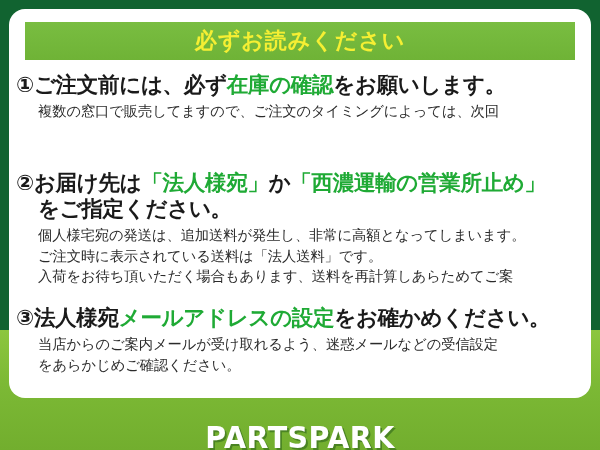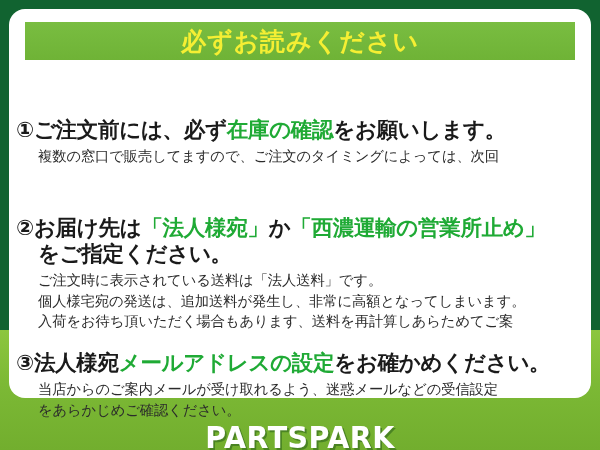--- a/index.html
+++ b/index.html
@@ -40,31 +40,30 @@
     top: 22px;
     width: 550px;
     height: 38px;
     background: linear-gradient(to bottom, #79bd41 0%, #6fb336 100%);
     display: flex;
     align-items: center;
     justify-content: center;
   }
   #header-title {
     color: #f5ef33;
-    font-size: 25px;
+    font-size: 22px;
     font-weight: bold;
     letter-spacing: 1px;
     line-height: 1;
     white-space: nowrap;
   }
   .item {
     position: absolute;
     left: 16px;
     width: 572px;
-    margin-top: 45px;
   }
   .item-head {
     font-size: 21.5px;
     font-weight: bold;
     color: #1a1a1a;
     line-height: 1.22;
     letter-spacing: -0.3px;
     white-space: nowrap;
   }
   .item-head.wrap {
@@ -127,22 +126,22 @@
   <div class="item" id="item1">
     <div class="item-head"><span>①</span><span>ご注文前には、必ず</span><span class="em-green">在庫の確認</span><span>をお願いします。</span></div>
     <div class="item-body">
       <div class="line">複数の窓口で販売してますので、ご注文のタイミングによっては、次回</div>
     </div>
   </div>
 
   <div class="item" id="item2">
     <div class="item-head wrap"><span>②</span><span>お届け先は</span><span class="em-green">「法人様宛」</span><span>か</span><span class="em-green">「西濃運輸の営業所止め」</span><span class="l2">をご指定ください。</span></div>
     <div class="item-body">
+      <div class="line">個人様宅宛の発送は、追加送料が発生し、非常に高額となってしまいます。</div>
       <div class="line">ご注文時に表示されている送料は「法人送料」です。</div>
-      <div class="line">個人様宅宛の発送は、追加送料が発生し、非常に高額となってしまいます。</div>
       <div class="line">入荷をお待ち頂いただく場合もあります、送料を再計算しあらためてご案</div>
     </div>
   </div>
 
   <div class="item" id="item3">
     <div class="item-head"><span>③</span><span>法人様宛</span><span class="em-green">メールアドレスの設定</span><span>をお確かめください。</span></div>
     <div class="item-body">
       <div class="line">当店からのご案内メールが受け取れるよう、迷惑メールなどの受信設定</div>
       <div class="line">をあらかじめご確認ください。</div>
     </div>

